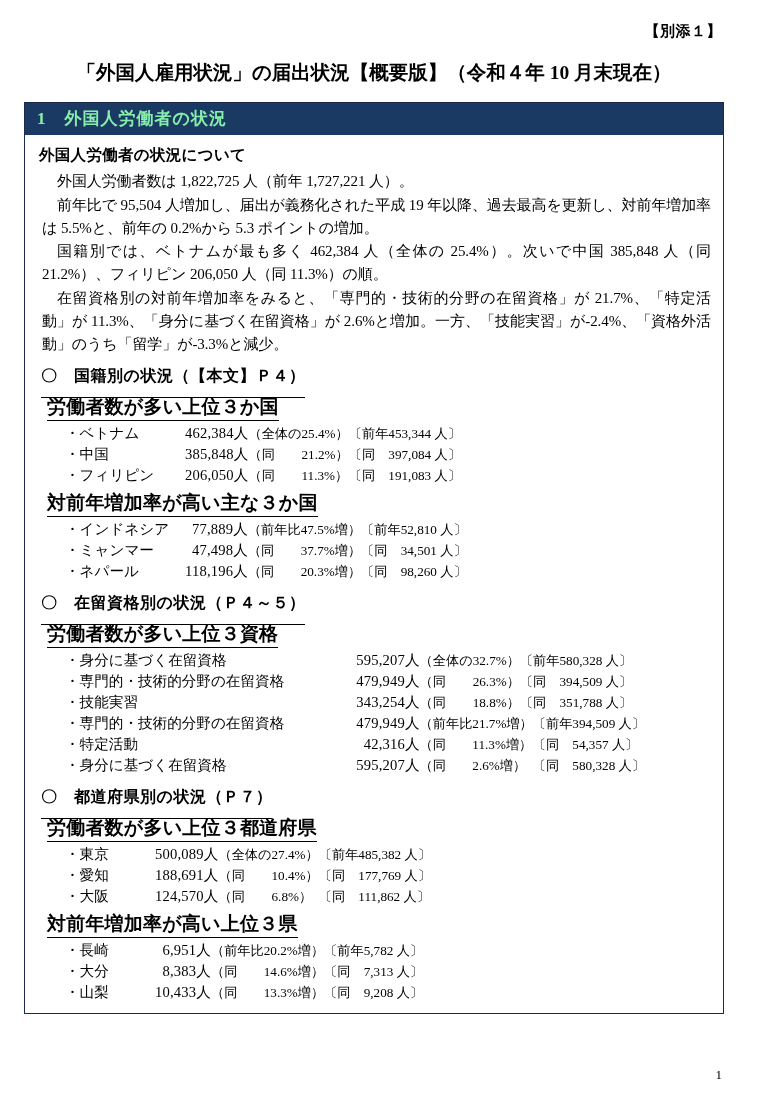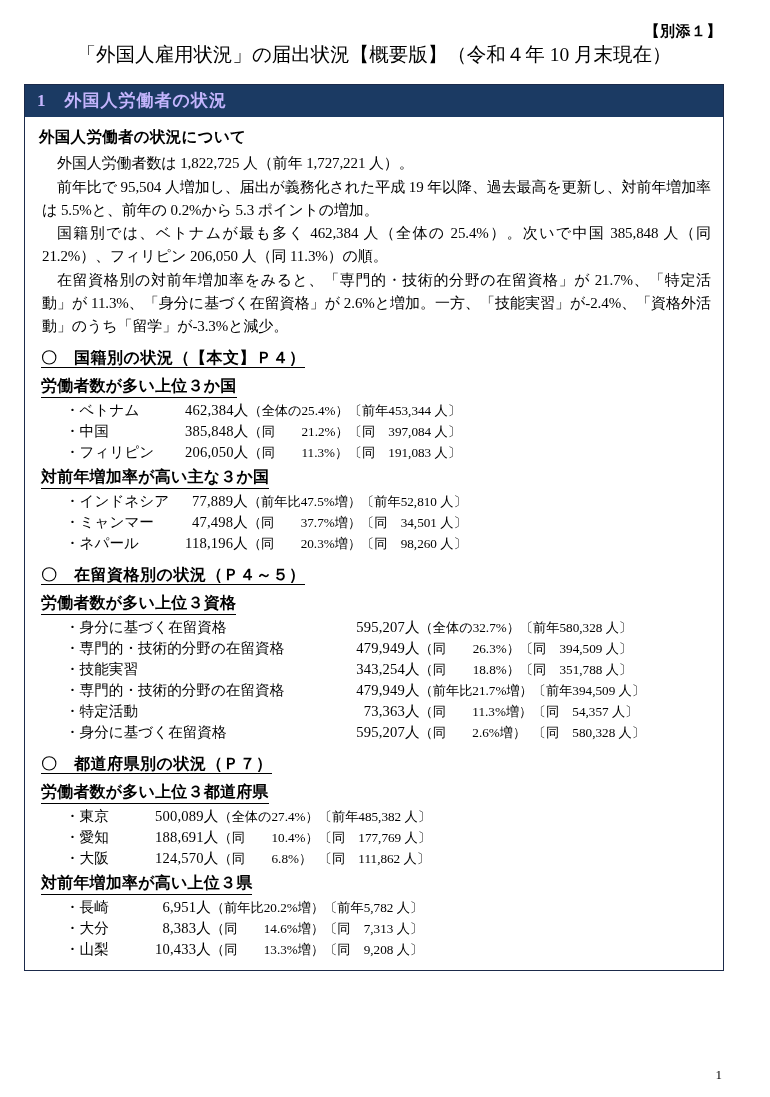--- a/index.html
+++ b/index.html
@@ -22,33 +22,34 @@
     text-align: right;
     font-size: 15px;
     font-weight: bold;
     letter-spacing: 0.5px;
     margin-top: 8px;
     margin-right: 4px;
   }
   .doc-title {
     text-align: center;
     font-size: 19.5px;
-    font-weight: normal;
+    font-weight: bold;
+    margin-top: 18px;
     margin-bottom: 16px;
     letter-spacing: 0px;
     white-space: nowrap;
   }
   .outer-box {
     border: 1px solid #1b2a4a;
     padding: 0;
     margin: 0 2px;
   }
   .section-header {
     background: #1b3a63;
-    color: #c4b5fd;
+    color: #86efac;
     font-size: 17px;
     font-weight: bold;
     padding: 4px 10px 5px 12px;
     letter-spacing: 1px;
   }
   .section-body {
     padding: 8px 12px 10px 12px;
   }
   .sub-heading {
     font-size: 15.5px;
@@ -65,26 +66,26 @@
     letter-spacing: -0.1px;
   }
   .block-head {
     font-size: 16px;
     font-weight: bold;
     margin: 11px 0 3px 4px;
     letter-spacing: 0.5px;
   }
   .block-head .uline {
     border-bottom: 1.4px solid #000;
-    padding-bottom: 1px;
+    padding-bottom: 13px;
   }
   .list-title {
-    font-size: 16px;
-    font-weight: bold;
-    margin: 4px 0 2px 4px;
+    font-size: 19px;
+    font-weight: bold;
+    margin: 4px 0 2px 10px;
     display: inline-block;
     border-bottom: 1.2px solid #000;
     padding-bottom: 0px;
     letter-spacing: 0.2px;
   }
   table.rows {
     border-collapse: collapse;
     margin-left: 28px;
     font-size: 14.6px;
   }
@@ -244,21 +245,21 @@
           <td class="c-label w-label">・専門的・技術的分野の在留資格</td>
           <td class="c-value num">479,949</td>
           <td class="c-unit">人</td>
           <td class="c-share small">（前年比</td>
           <td class="c-share small">21.7%増）</td>
           <td class="c-prev small">〔前年</td>
           <td class="c-prev small">394,509 人〕</td>
         </tr>
         <tr>
           <td class="c-label w-label">・特定活動</td>
-          <td class="c-value num">73,363</td>
+          <td class="c-value num">42,316</td>
           <td class="c-unit">人</td>
           <td class="c-share small">（同</td>
           <td class="c-share small">11.3%増）</td>
           <td class="c-prev small">〔同</td>
           <td class="c-prev small">54,357 人〕</td>
         </tr>
         <tr>
           <td class="c-label w-label">・身分に基づく在留資格</td>
           <td class="c-value num">595,207</td>
           <td class="c-unit">人</td>

